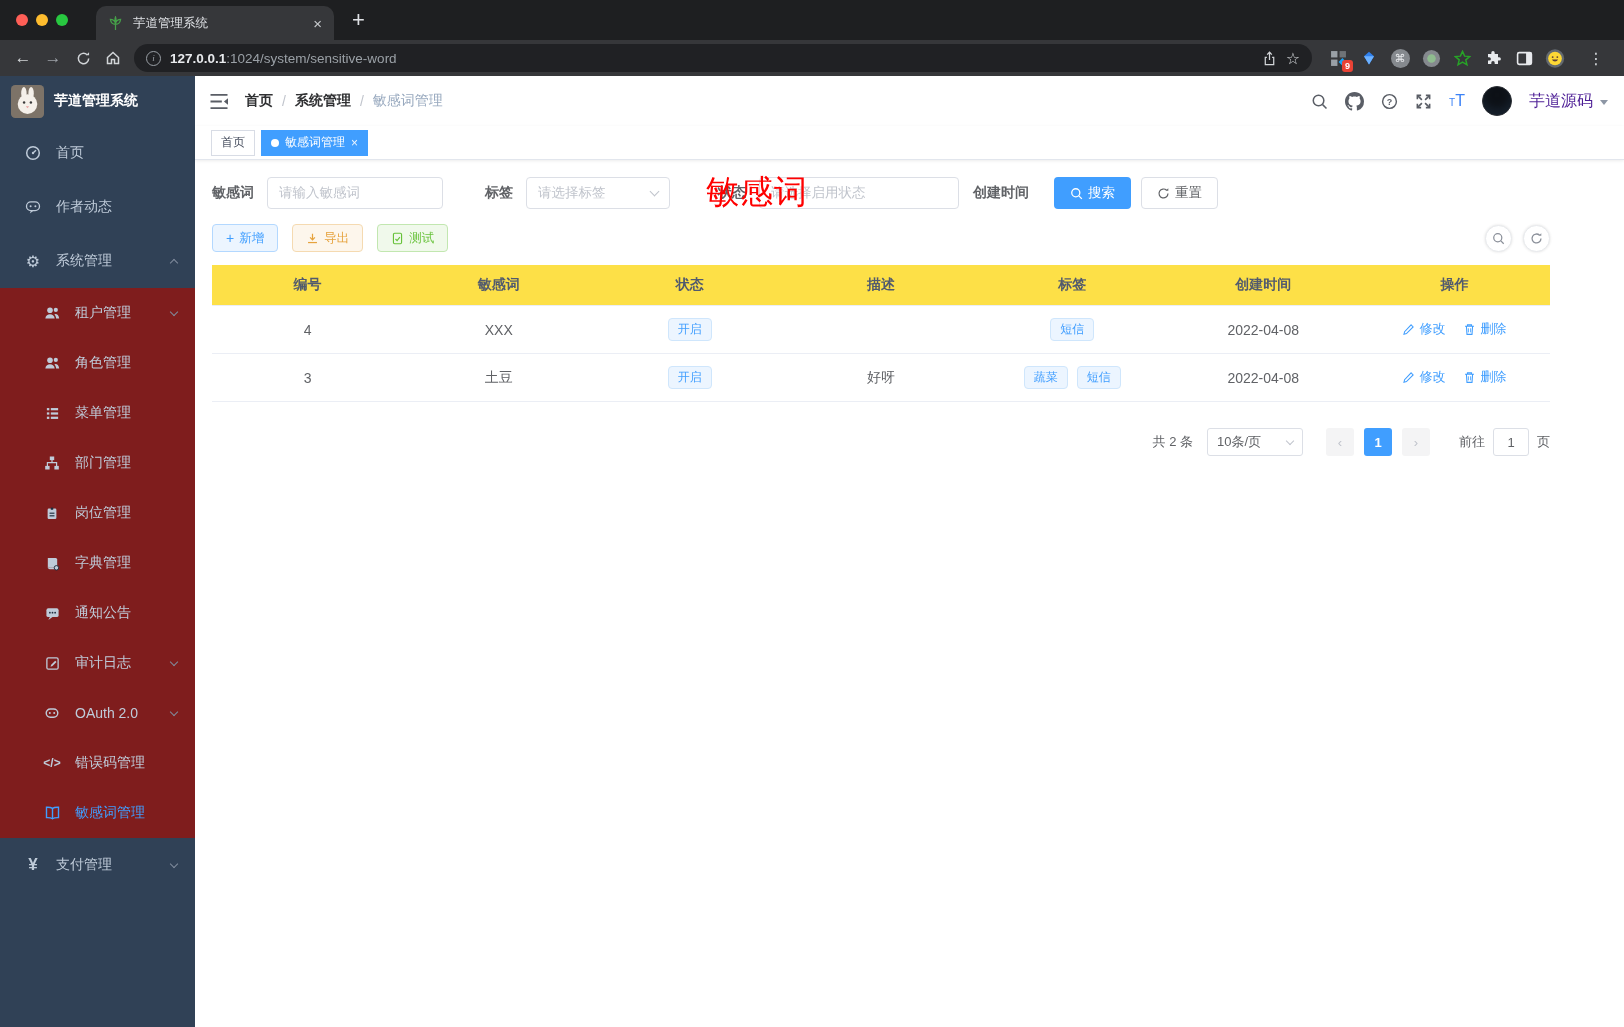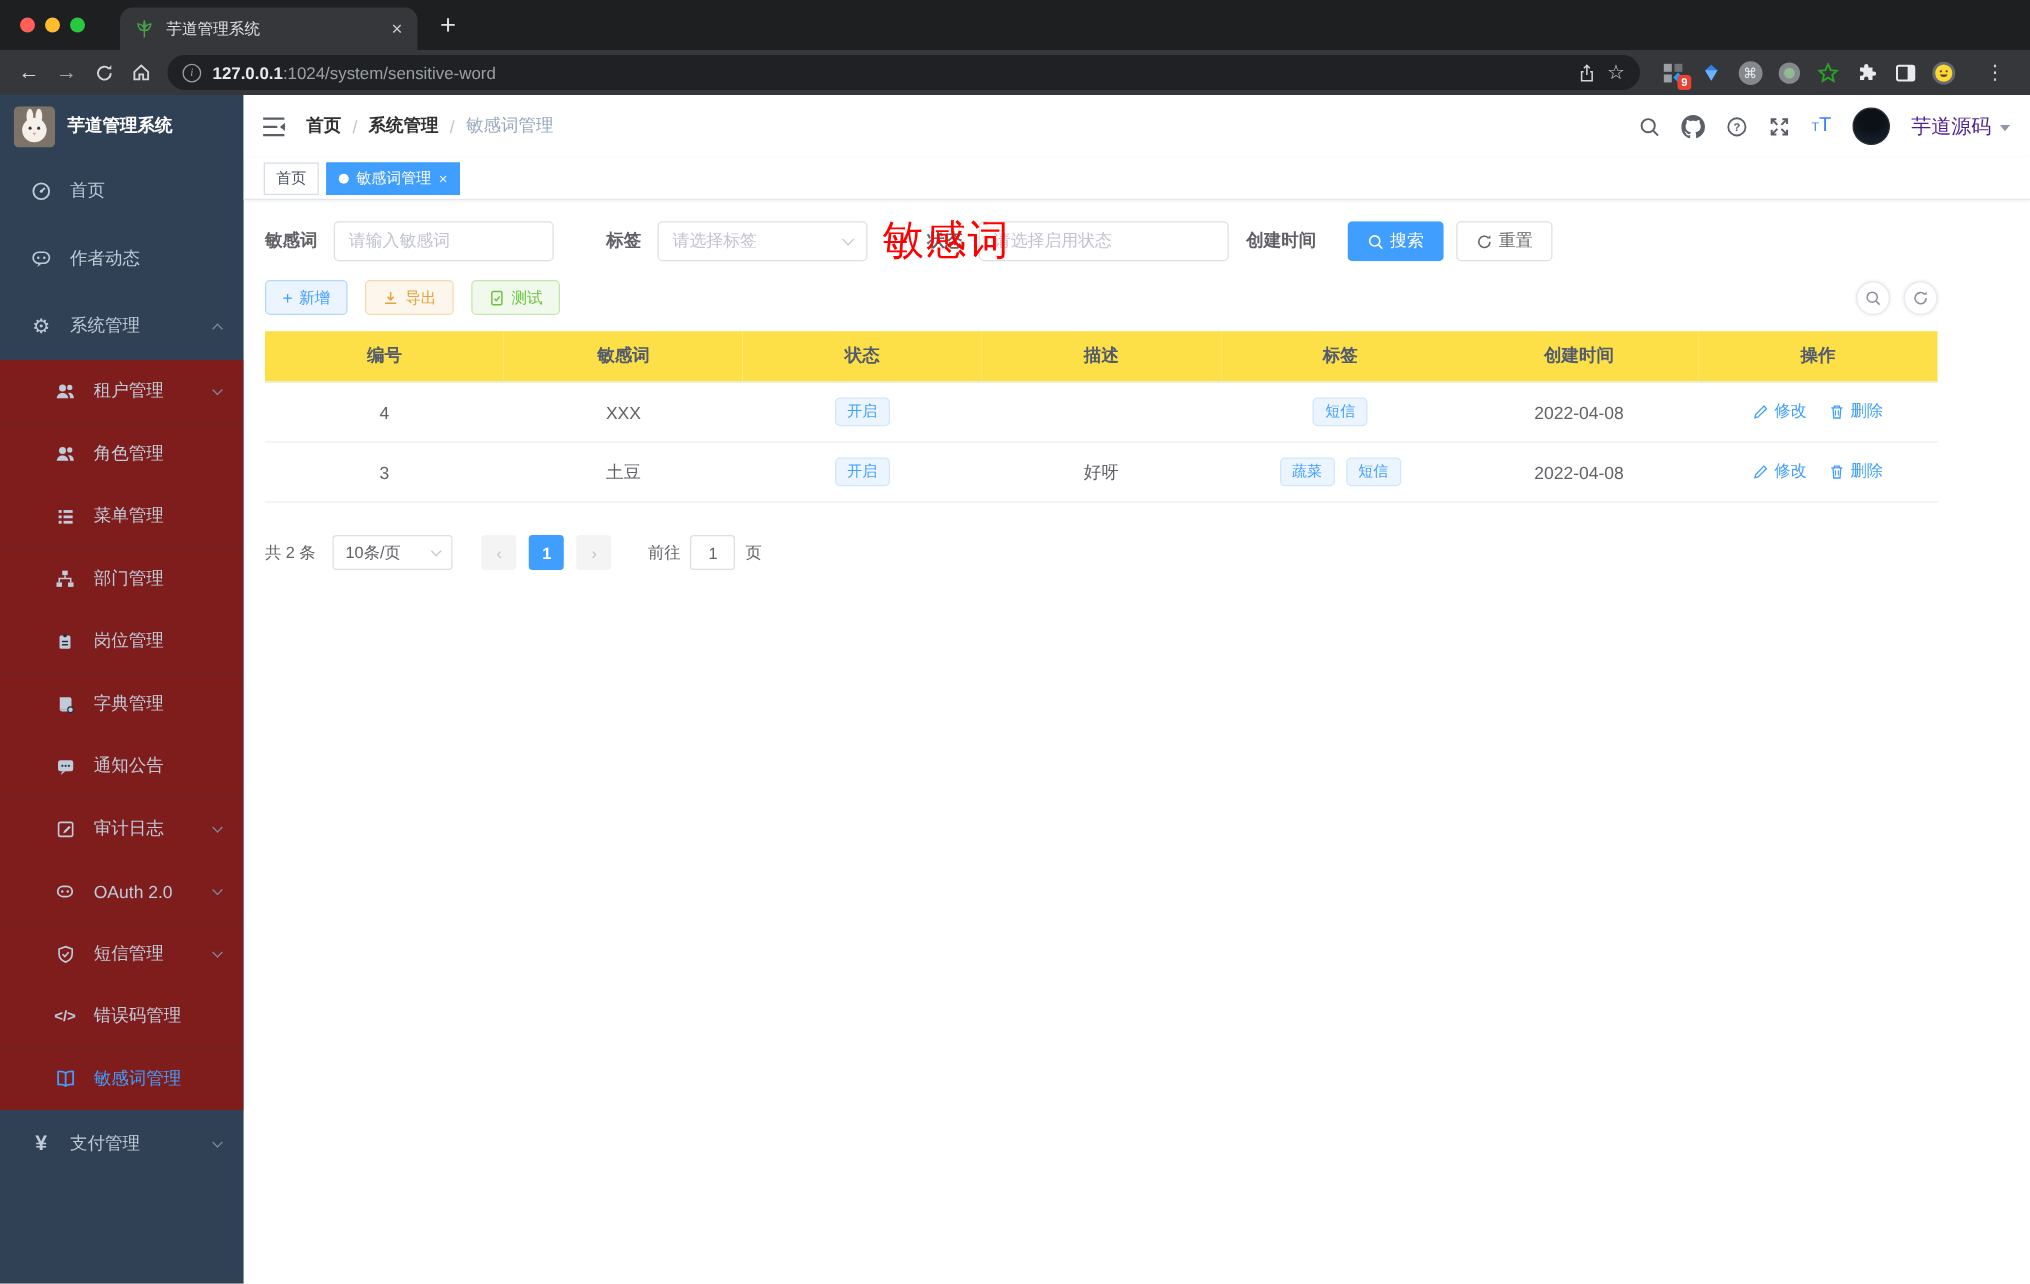--- a/index.html
+++ b/index.html
@@ -67,21 +67,21 @@
   .tagv .close { font-size:12px; opacity:.9; }
 
   .content { flex:1; padding:17px 74px 0 17px; position:relative; }
 
   .filter-row { display:flex; align-items:center; font-size:14px; }
   .f-label { color:#606266; font-weight:bold; margin-right:13px; white-space:nowrap; }
   .gap1{ margin-left:42px; } .gap2{ margin-left:48px; } .gap3{ margin-left:14px; }
   .inp { height:32px; border:1px solid #dcdfe6; border-radius:4px; background:#fff; display:flex; align-items:center; padding:0 11px; color:#c0c4cc; font-size:13.5px; }
   .inp .ph { color:#c0c4cc; white-space:nowrap; }
   .inp .sel-arrow { margin-left:auto; width:7px; height:7px; border-right:1.4px solid #c0c4cc; border-bottom:1.4px solid #c0c4cc; transform:rotate(45deg); margin-top:-3px; }
-  .w-keyword{ width:176px; } .w-tag{ width:168px; } .w-status{ width:200px; }
+  .w-keyword{ width:176px; } .w-tag{ width:144px; } .w-status{ width:200px; }
   .w-date { width:230px; gap:9px; }
   .w-date .dash { color:#c0c4cc; margin:0 4px; }
   .cal-ic { color:#c0c4cc; display:flex; }
   .btn { height:32px; border-radius:4px; display:inline-flex; align-items:center; justify-content:center; gap:5px; font-size:13.5px; padding:0 15px; border:1px solid transparent; cursor:default; white-space:nowrap; }
   .btn-primary { background:#409eff; color:#fff; margin-left:12px; }
   .btn-plain { background:#fff; border-color:#dcdfe6; color:#606266; margin-left:10px; }
 
   .btn-row { display:flex; align-items:center; margin-top:15px; }
   .btn-sm { height:28px; border-radius:4px; display:inline-flex; align-items:center; gap:5px; font-size:12.5px; padding:0 13px; border:1px solid; }
   .btn-add { background:#ecf5ff; border-color:#b3d8ff; color:#409eff; }
@@ -90,21 +90,21 @@
   .round-btns { margin-left:auto; display:flex; gap:11px; }
   .rbtn { width:27px; height:27px; border-radius:50%; background:#fff; border:1px solid #e8eaed; box-shadow:0 0 3px rgba(0,0,0,.12); color:#8a8f99; display:flex; align-items:center; justify-content:center; }
 
   table.grid { width:100%; border-collapse:collapse; table-layout:fixed; margin-top:13px; }
   .grid th { background:#fde047; color:#515a6e; font-size:14px; font-weight:bold; padding:11px 0; text-align:center; border-bottom:1px solid #ebeef5; }
   .grid td { color:#606266; font-size:14px; text-align:center; padding:0; height:48px; border-bottom:1px solid #ebeef5; }
   .chip { display:inline-block; padding:3px 9px; font-size:12px; color:#409eff; background:#ecf5ff; border:1px solid #cfe6fc; border-radius:4px; line-height:1.3; }
   .chip + .chip { margin-left:9px; }
   .act-link { color:#409eff; font-size:13px; display:inline-flex; align-items:center; gap:4px; margin:0 9px; }
 
-  .pager-row { display:flex; align-items:center; margin-top:26px; font-size:13px; color:#606266; }
+  .pager-row { display:flex; align-items:center; justify-content:flex-end; margin-top:26px; font-size:13px; color:#606266; }
   .pg-total { margin-right:14px; }
   .pg-size { width:96px; height:28px; border:1px solid #dcdfe6; border-radius:3px; display:flex; align-items:center; padding:0 9px; color:#606266; margin-right:18px; }
   .pg-size .sel-arrow { margin-left:auto; width:6px; height:6px; border-right:1.3px solid #c0c4cc; border-bottom:1.3px solid #c0c4cc; transform:rotate(45deg); margin-top:-2px; }
   .pg { min-width:28px; height:28px; border-radius:3px; display:flex; align-items:center; justify-content:center; margin:0 5px; font-size:13px; }
   .pg.nav { background:#f4f4f5; color:#c0c4cc; }
   .pg.cur { background:#409eff; color:#fff; font-weight:bold; }
   .pg-goto { display:flex; align-items:center; margin-left:24px; gap:8px; }
   .pg-input { width:36px; height:28px; border:1px solid #dcdfe6; border-radius:3px; text-align:center; display:flex; align-items:center; justify-content:center; color:#606266; }
 
   .annotation { position:absolute; left:706px; top:94px; font-size:33px; color:#ff0000; z-index:20; font-weight:500; letter-spacing:1px; }
@@ -350,30 +350,20 @@
         </div>
         <div class="menu-item sub">
           <span class="mi">
             <svg width="16" height="16" viewBox="0 0 16 16">
               <rect x="2.2" y="4" width="11.6" height="8.2" rx="4.1" fill="none" stroke="currentColor" stroke-width="1.4"></rect>
               <circle cx="5.8" cy="8.1" r="1" fill="currentColor"></circle>
               <circle cx="10.2" cy="8.1" r="1" fill="currentColor"></circle>
             </svg>
           </span>
           <span class="mlabel">OAuth 2.0</span>
-          <span class="chv down"></span>
-        </div>
-        <div class="menu-item sub">
-          <span class="mi">
-            <svg width="15" height="15" viewBox="0 0 16 16" fill="none" stroke="currentColor" stroke-width="1.4">
-              <path d="M8 1.4l5.6 2v4.1c0 3.5-2.3 6-5.6 7.1-3.3-1.1-5.6-3.6-5.6-7.1V3.4z"></path>
-              <path d="M5.4 7.9l1.9 1.9 3.3-3.6"></path>
-            </svg>
-          </span>
-          <span class="mlabel">短信管理</span>
           <span class="chv down"></span>
         </div>
         <div class="menu-item sub">
           <span class="mi">
             <span class="txt-ic">&lt;/&gt;</span>
           </span>
           <span class="mlabel">错误码管理</span>
         </div>
         <div class="menu-item sub active">
           <span class="mi">

